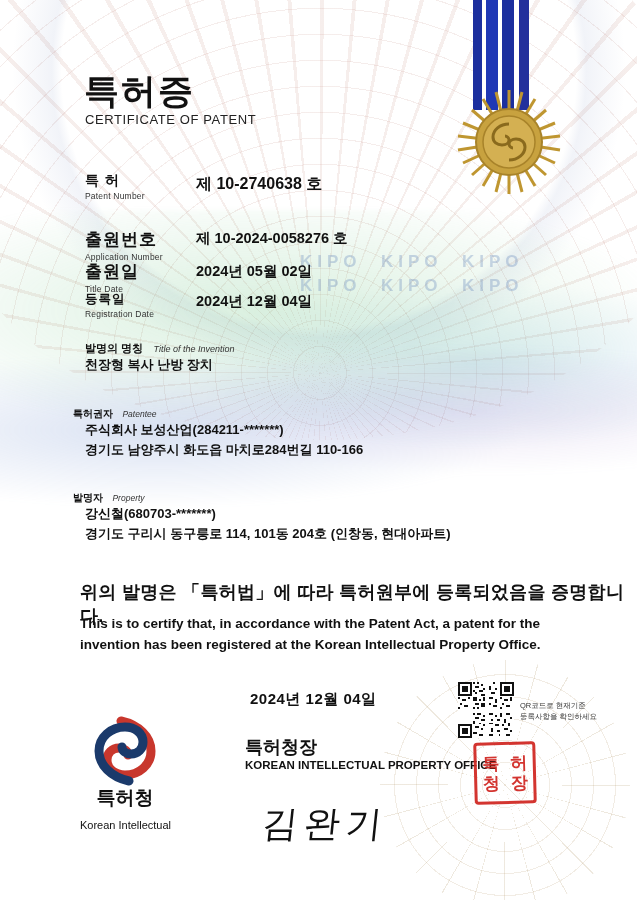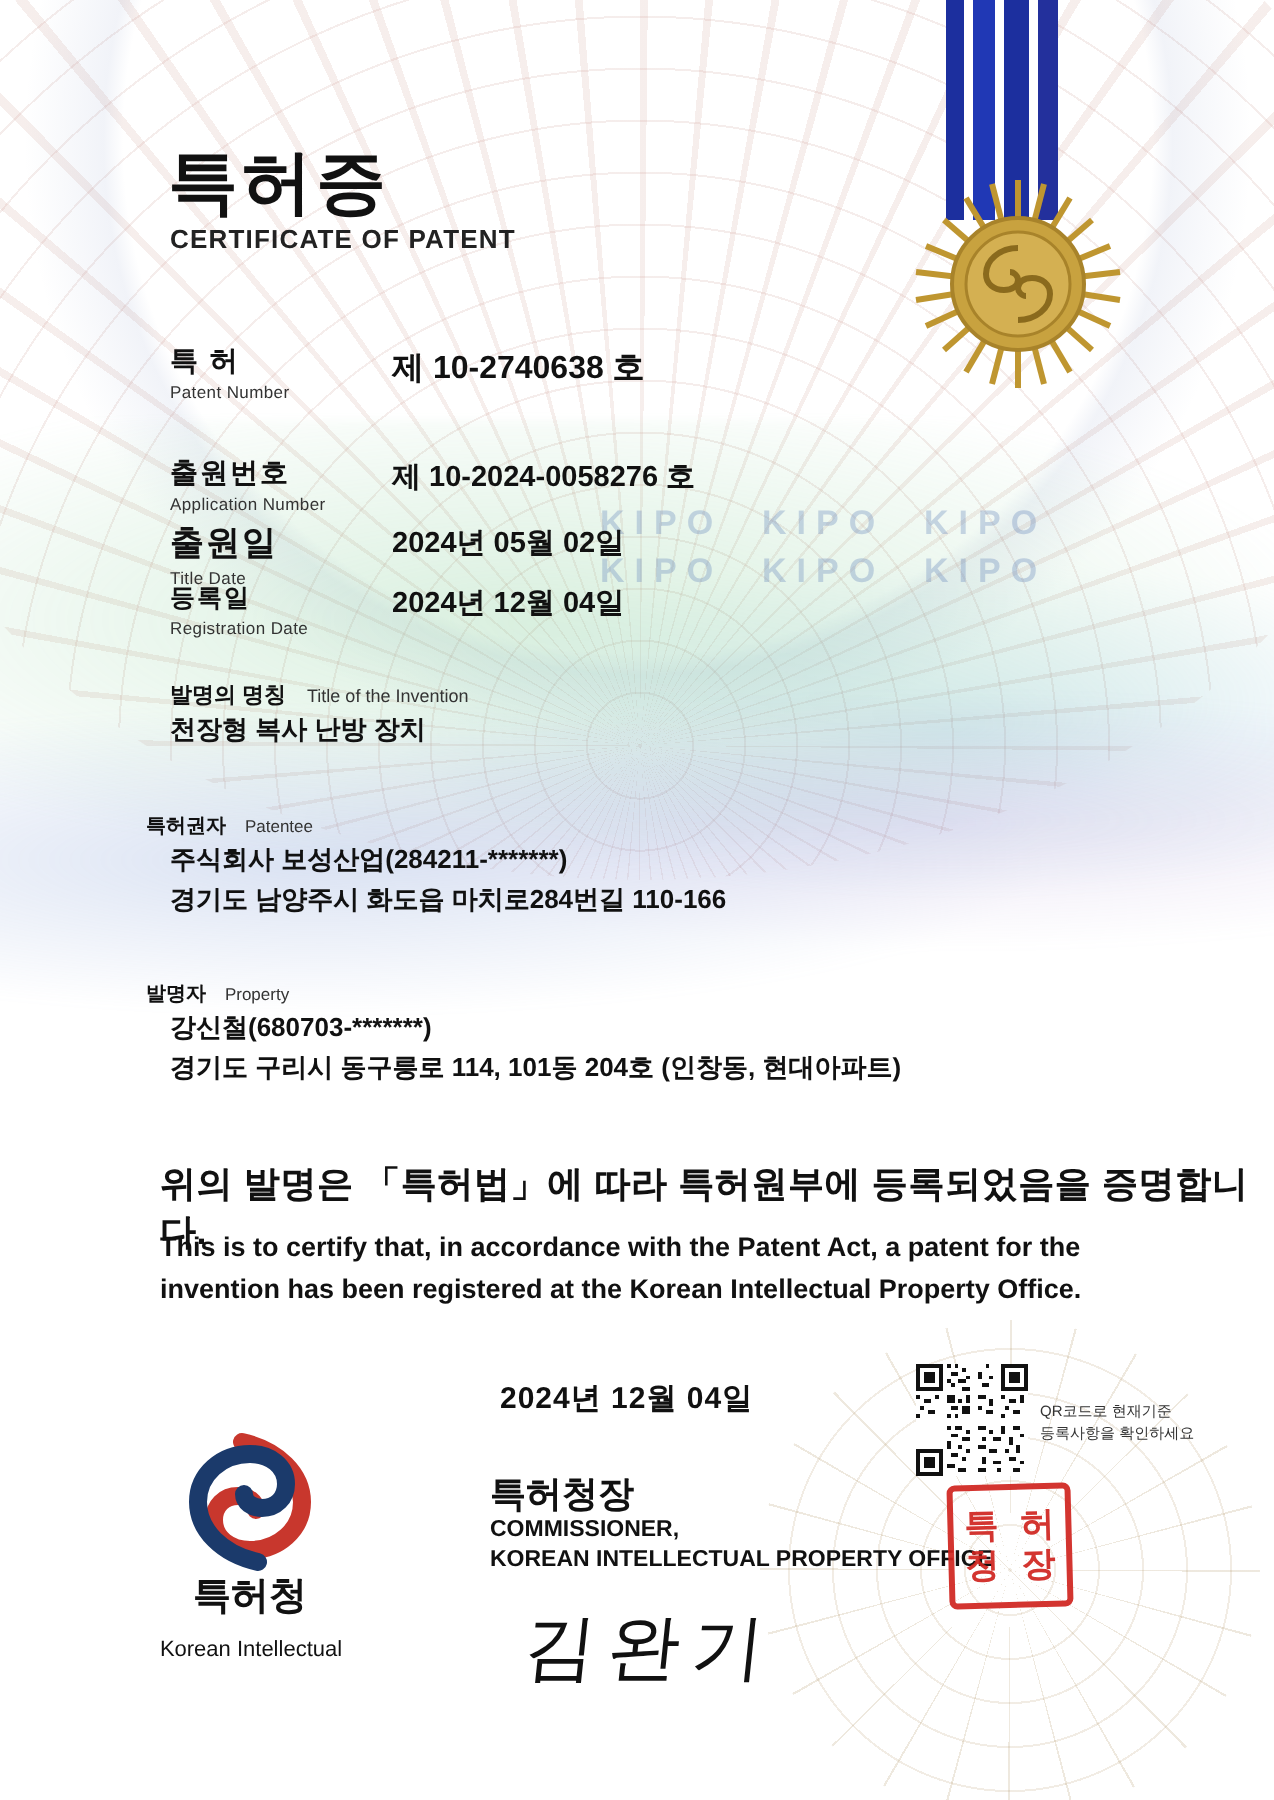--- a/index.html
+++ b/index.html
@@ -108,40 +108,40 @@
   
   .page { position: relative; z-index: 2; }
 
   .title-ko {
     position: absolute; left: 84px; top: 68px;
     font-size: 35px; font-weight: bold; letter-spacing: 2px;
     color: #111;
   }
   .title-en {
     position: absolute; left: 85px; top: 112px;
-    font-size: 13px; font-weight: bold; letter-spacing: .6px;
+    font-size: 13px; font-weight: normal; letter-spacing: .6px;
     color: #222;
   }
 
   .fl { position: absolute; }
   .fl .lab-ko {
     font-size: 14px; font-weight: bold; color: #111; letter-spacing: 1px;
     display: block;
   }
   .fl .lab-en {
     font-size: 8.5px; color: #333; display: block; margin-top: 1px;
     letter-spacing: .2px;
   }
   .fv {
     position: absolute; font-size: 14.5px; font-weight: bold; color: #111;
   }
 
   .inv-label { position: absolute; }
   .inv-label .k { font-size: 11px; font-weight: bold; color: #111; }
-  .inv-label .e { font-size: 9px; color: #333; margin-left: 6px; }
+  .inv-label .e { font-size: 9px; color: #333; margin-left: 6px; font-style: italic; }
   .inv-value { position: absolute; font-size: 13px; font-weight: bold; color: #111; }
 
   .small-label .k { font-size: 10px; font-weight: bold; color: #111; }
   .small-label .e { font-size: 8.5px; color: #333; margin-left: 5px; }
 
   .cert-ko {
     position: absolute; left: 80px; top: 580px;
     font-size: 18px; font-weight: bold; color: #111; letter-spacing: .3px;
   }
   .cert-en {
@@ -265,21 +265,21 @@
   <div class="title-ko">특허증</div>
   <div class="title-en">CERTIFICATE OF PATENT</div>
 
   <div class="fl" style="left:85px; top:172px;">
     <span class="lab-ko">특 허</span>
     <span class="lab-en">Patent Number</span>
   </div>
   <div class="fv" style="left:196px; top:174px; font-size:16px;">제 10-2740638 호</div>
 
   <div class="fl" style="left:85px; top:228px;">
-    <span class="lab-ko" style="font-size:14px;">출원번호</span>
+    <span class="lab-ko" style="font-size:17px;">출원번호</span>
     <span class="lab-en">Application Number</span>
   </div>
   <div class="fv" style="left:196px; top:229px;">제 10-2024-0058276 호</div>
 
   <div class="fl" style="left:85px; top:260px;">
     <span class="lab-ko" style="font-size:17px;">출원일</span>
     <span class="lab-en">Title Date</span>
   </div>
   <div class="fv" style="left:196px; top:262px;">2024년 05월 02일</div>
 
@@ -309,21 +309,20 @@
   <div class="inv-value" style="left:85px; top:505px;">강신철(680703-*******)</div>
   <div class="inv-value" style="left:85px; top:525px;">경기도 구리시 동구릉로 114, 101동 204호 (인창동, 현대아파트)</div>
 
   <div class="cert-ko">위의 발명은 「특허법」에 따라 특허원부에 등록되었음을 증명합니다.</div>
   <div class="cert-en">This is to certify that, in accordance with the Patent Act, a patent for the invention has been registered at the Korean Intellectual Property Office.</div>
 
   <div class="date-line">2024년 12월 04일</div>
 
   <div class="commissioner-ko">특허청장</div>
   <div class="commissioner-en">
-    <div>COMMISSIONER,</div>
     <div>KOREAN INTELLECTUAL PROPERTY OFFICE</div>
   </div>
   <div class="signature">김완기</div>
 
   <svg class="emblem" viewBox="0 0 100 72">
     <g transform="translate(50,36)">
       <path d="M-4,-30 C14,-26 26,-14 26,0 C26,14 14,24 0,24 C-10,24 -18,18 -18,9 C-18,2 -13,-3 -6,-3 C-1,-3 3,0 3,4" fill="none" stroke="#c8372d" stroke-width="9" stroke-linecap="round"></path>
       <path d="M4,30 C-14,26 -26,14 -26,0 C-26,-14 -14,-24 0,-24 C10,-24 18,-18 18,-9 C18,-2 13,3 6,3 C1,3 -3,0 -3,-4" fill="none" stroke="#1b3a6b" stroke-width="9" stroke-linecap="round"></path>
     </g>
   </svg>

